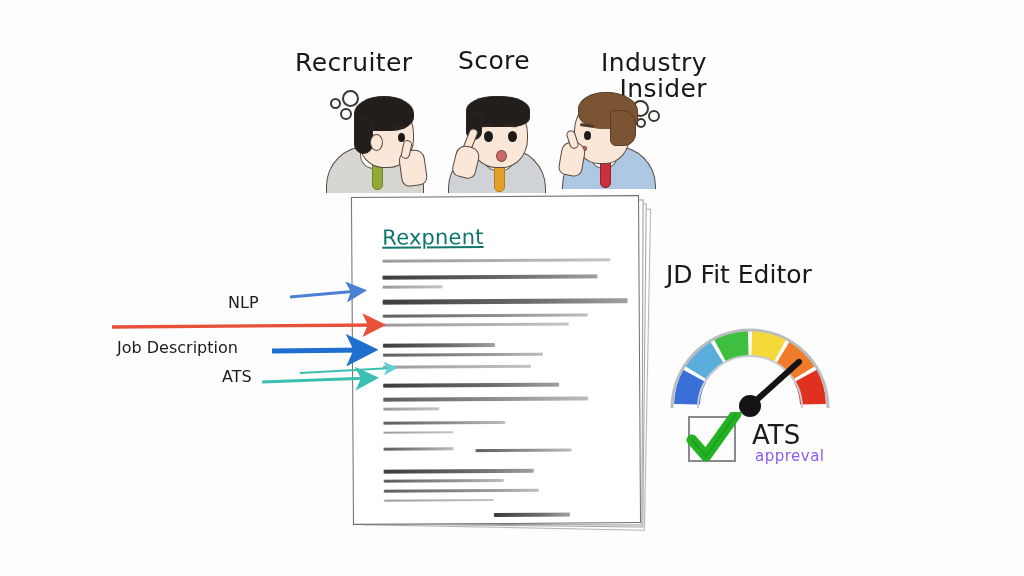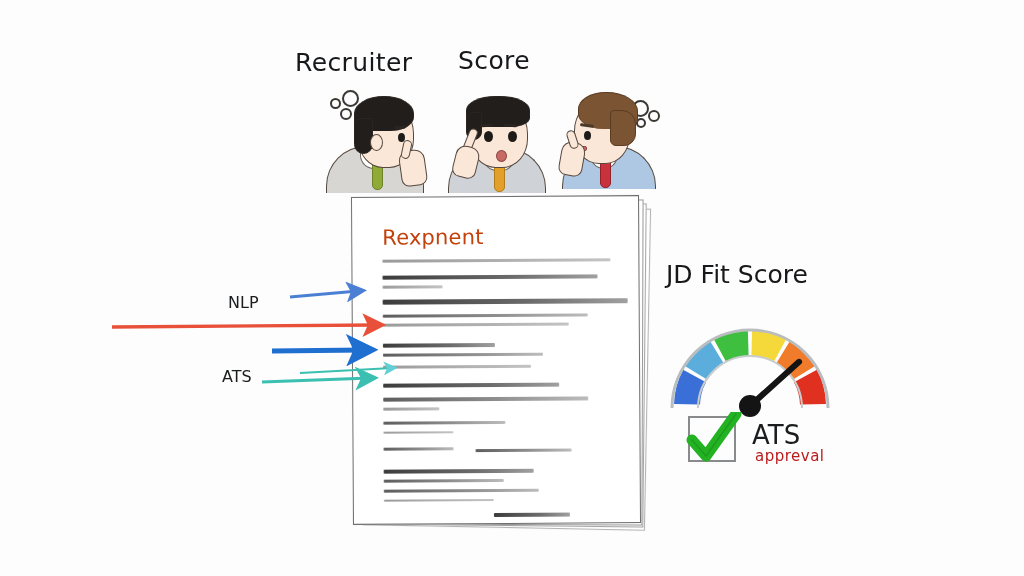--- a/index.html
+++ b/index.html
@@ -120,23 +120,24 @@
   }
   .sheet-back3 { left: 14px; top: 10px; width: 280px; height: 320px; transform: rotate(1.1deg); border-color:#b4b4b4; }
   .sheet-back2 { left: 9px;  top: 6px;  width: 282px; height: 322px; transform: rotate(.6deg); border-color:#a6a6a6; }
   .sheet-back1 { left: 5px;  top: 3px;  width: 284px; height: 324px; transform: rotate(.2deg); border-color:#9a9a9a; }
   .sheet-front { left: 0px;  top: 0px;  width: 286px; height: 326px; transform: rotate(-.35deg); border-color:#6f6f6f; }
 
   #doc-title {
     position: absolute;
     left: 30px; top: 28px;
     font-size: 21px;
-    color: #c2410c;
+    color: #0f766e;
     font-family: "DejaVu Sans", sans-serif;
     letter-spacing: .2px;
+    text-decoration: underline;
   }
   .tline {
     position: absolute;
     left: 30px;
     background: linear-gradient(90deg,#5d5d5d,#8e8e8e 55%,#bcbcbc);
     border-radius: 1px;
     filter: blur(.35px);
   }
   .tline.light { background: linear-gradient(90deg,#9b9b9b,#c3c3c3); }
   .tline.dark  { background: linear-gradient(90deg,#3c3c3c,#6b6b6b 60%,#a0a0a0); }
@@ -169,32 +170,34 @@
     position: absolute; left: 2px; top: 4px; width: 44px; height: 42px;
     border: 2px solid #888a8c; background: transparent;
   }
   #ats-label {
     position: absolute; left: 752px; top: 420px;
     font-size: 26px; color: #1b1c1e;
     font-family: "DejaVu Sans", sans-serif;
   }
   #ats-sub {
     position: absolute; left: 755px; top: 447px;
-    font-size: 15px; color: #b91c1c;
+    font-size: 15px; color: #8b5cf6;
     font-family: "DejaVu Sans", sans-serif;
     letter-spacing: .5px;
   }
 </style>
 </head>
 <body>
 
 <div id="canvas" style="background: rgb(253, 253, 253);">
 
   <div class="person-label" id="label-recruiter">Recruiter</div>
   <div class="person-label" id="label-editor">Score</div>
+  <div class="person-label" id="label-insider">Industry
+Insider</div>
 
   <div class="person" id="person-recruiter" style="left:322px; top:88px; width:120px; height:100px;">
     <div class="bubble" style="left:8px; top:10px; width:7px; height:7px;"></div>
     <div class="bubble" style="left:20px; top:2px; width:13px; height:13px;"></div>
     <div class="bubble" style="left:18px; top:20px; width:8px; height:8px;"></div>
     <div class="body-suit" style="left:4px; top:58px; width:96px; height:46px; background:#d7d6d2;"></div>
     <div class="collar" style="left:38px; top:58px;"></div>
     <div class="tie" style="left:50px; top:70px; background:#8faa35; border:1.2px solid #6d8327;"></div>
     <div class="head" style="left:36px; top:14px; width:54px; height:64px;"></div>
     <div class="hair" style="left:32px; top:8px; width:58px; height:34px; background:#221e1b; border-radius:50% 50% 40% 20%;"></div>
@@ -291,23 +294,24 @@
       </marker>
     </defs>
     <line x1="290" y1="297" x2="358" y2="291" stroke="#4a7fd4" stroke-width="3" marker-end="url(#hd-nlp)"></line>
     <line x1="112" y1="327" x2="376" y2="325" stroke="#e8503a" stroke-width="3.4" marker-end="url(#hd-red)"></line>
     <line x1="272" y1="351" x2="364" y2="350" stroke="#1f6fd0" stroke-width="5" marker-end="url(#hd-blue)"></line>
     <line x1="300" y1="373" x2="392" y2="368" stroke="#3bbfb0" stroke-width="2" marker-end="url(#hd-teal2)"></line>
     <line x1="262" y1="382" x2="370" y2="378" stroke="#3bbfb0" stroke-width="3" marker-end="url(#hd-teal)"></line>
   </svg>
 
   <div class="arrow-label" id="lbl-nlp">NLP</div>
+  <div class="arrow-label" id="lbl-jd">Job Description</div>
   <div class="arrow-label" id="lbl-ats">ATS</div>
 
-  <div id="gauge-title">JD Fit Score</div>
+  <div id="gauge-title">JD Fit Editor</div>
   <div id="gauge-wrap">
     <svg width="180" height="120" viewBox="0 0 180 120">
       <g id="gauge-segments">
           <path d="M14.029631256933072,103.87795545700881 A76,76 0 0 1 23.146708462137155,69.85256011065908 L46.01757135666918,82.21878954648624 A50,50 0 0 0 40.01949424798228,104.60391806382158 Z" fill="#3a6fd8"></path>
           <path d="M25.268753005128374,66.177071146274 A76,76 0 0 1 50.17707114627402,41.268753005128374 L63.80070470149606,63.41365329284761 A50,50 0 0 0 47.41365329284761,79.80070470149606 Z" fill="#5baedc"></path>
           <path d="M53.852560110659056,39.146708462137155 A76,76 0 0 1 87.87795545700875,30.029631256933072 L88.60391806382154,56.01949424798228 A50,50 0 0 0 66.21878954648622,62.01757135666918 Z" fill="#3fbf3f"></path>
           <path d="M92.12204454299129,30.029631256933072 A76,76 0 0 1 126.14743988934086,39.14670846213711 L113.78121045351372,62.01757135666915 A50,50 0 0 0 91.39608193617848,56.01949424798228 Z" fill="#f5d93a"></path>
           <path d="M129.822928853726,41.26875300512839 A76,76 0 0 1 154.73124699487158,66.17707114627395 L132.58634670715236,79.80070470149602 A50,50 0 0 0 116.19929529850396,63.41365329284762 Z" fill="#f07b2a"></path>
           <path d="M156.85329153786287,69.85256011065911 A76,76 0 0 1 165.97036874306693,103.87795545700874 L139.98050575201773,104.60391806382154 A50,50 0 0 0 133.98242864333082,82.21878954648625 Z" fill="#e03020"></path>
         </g>

